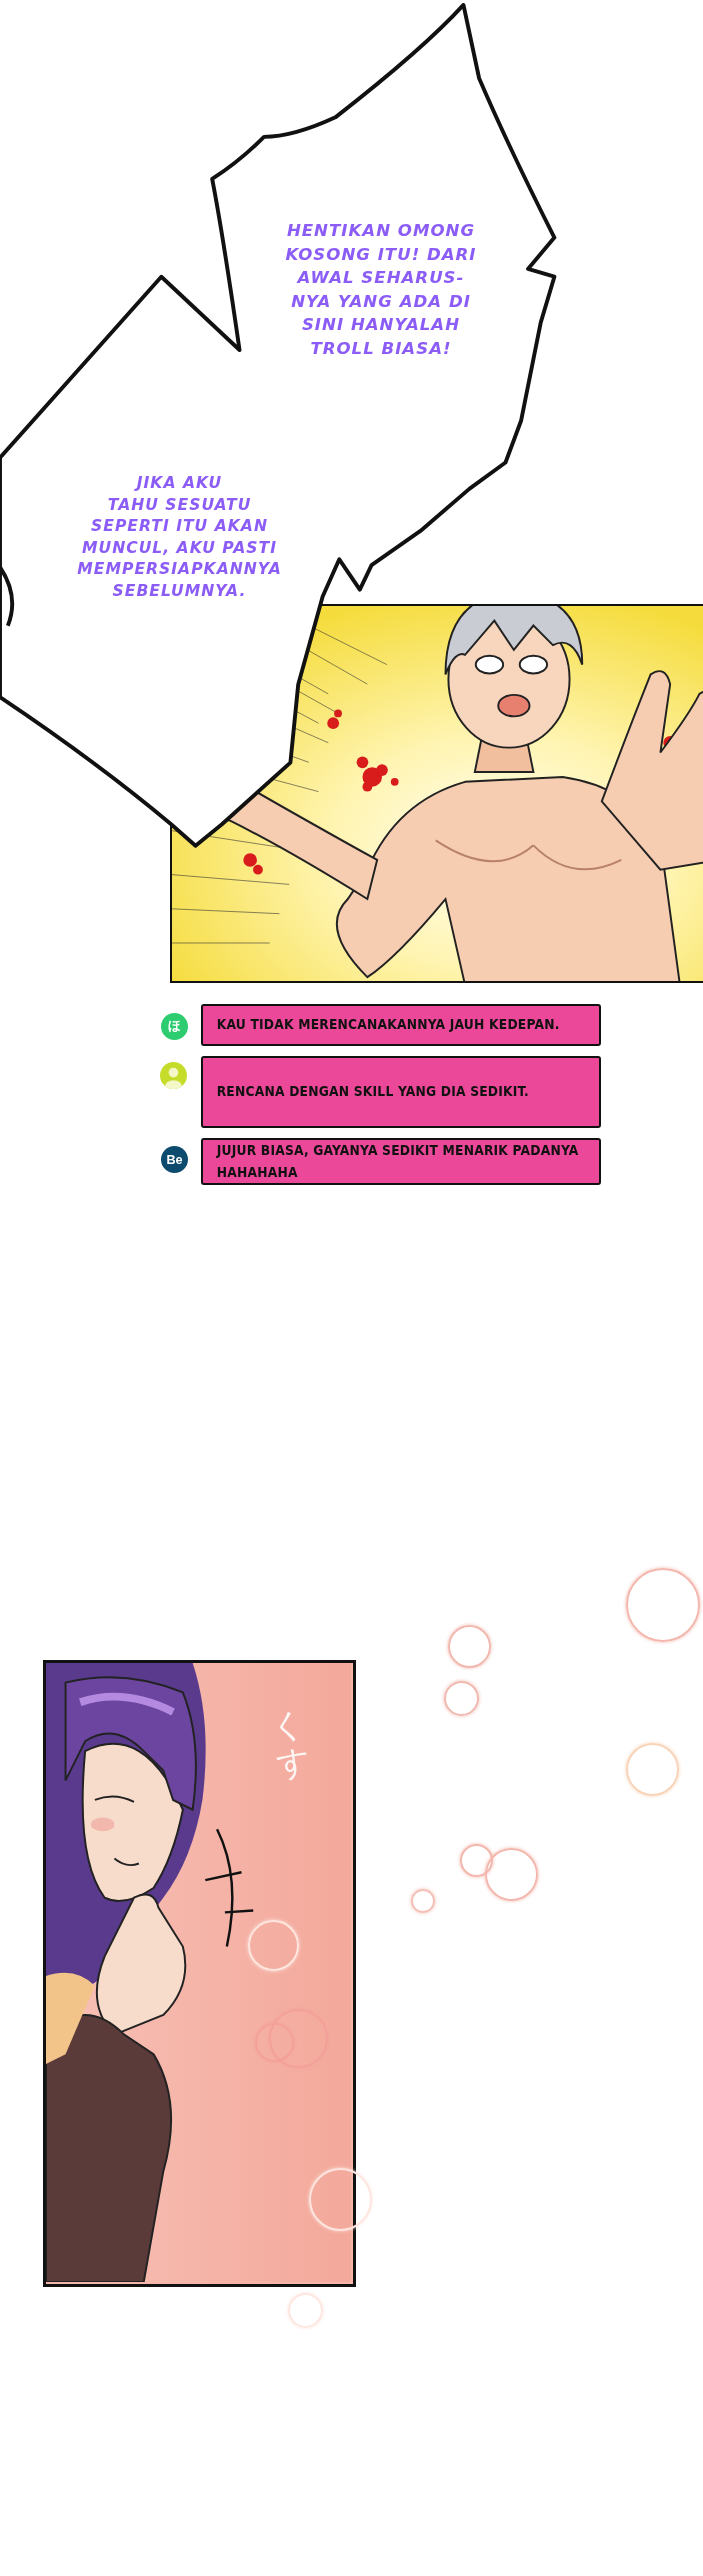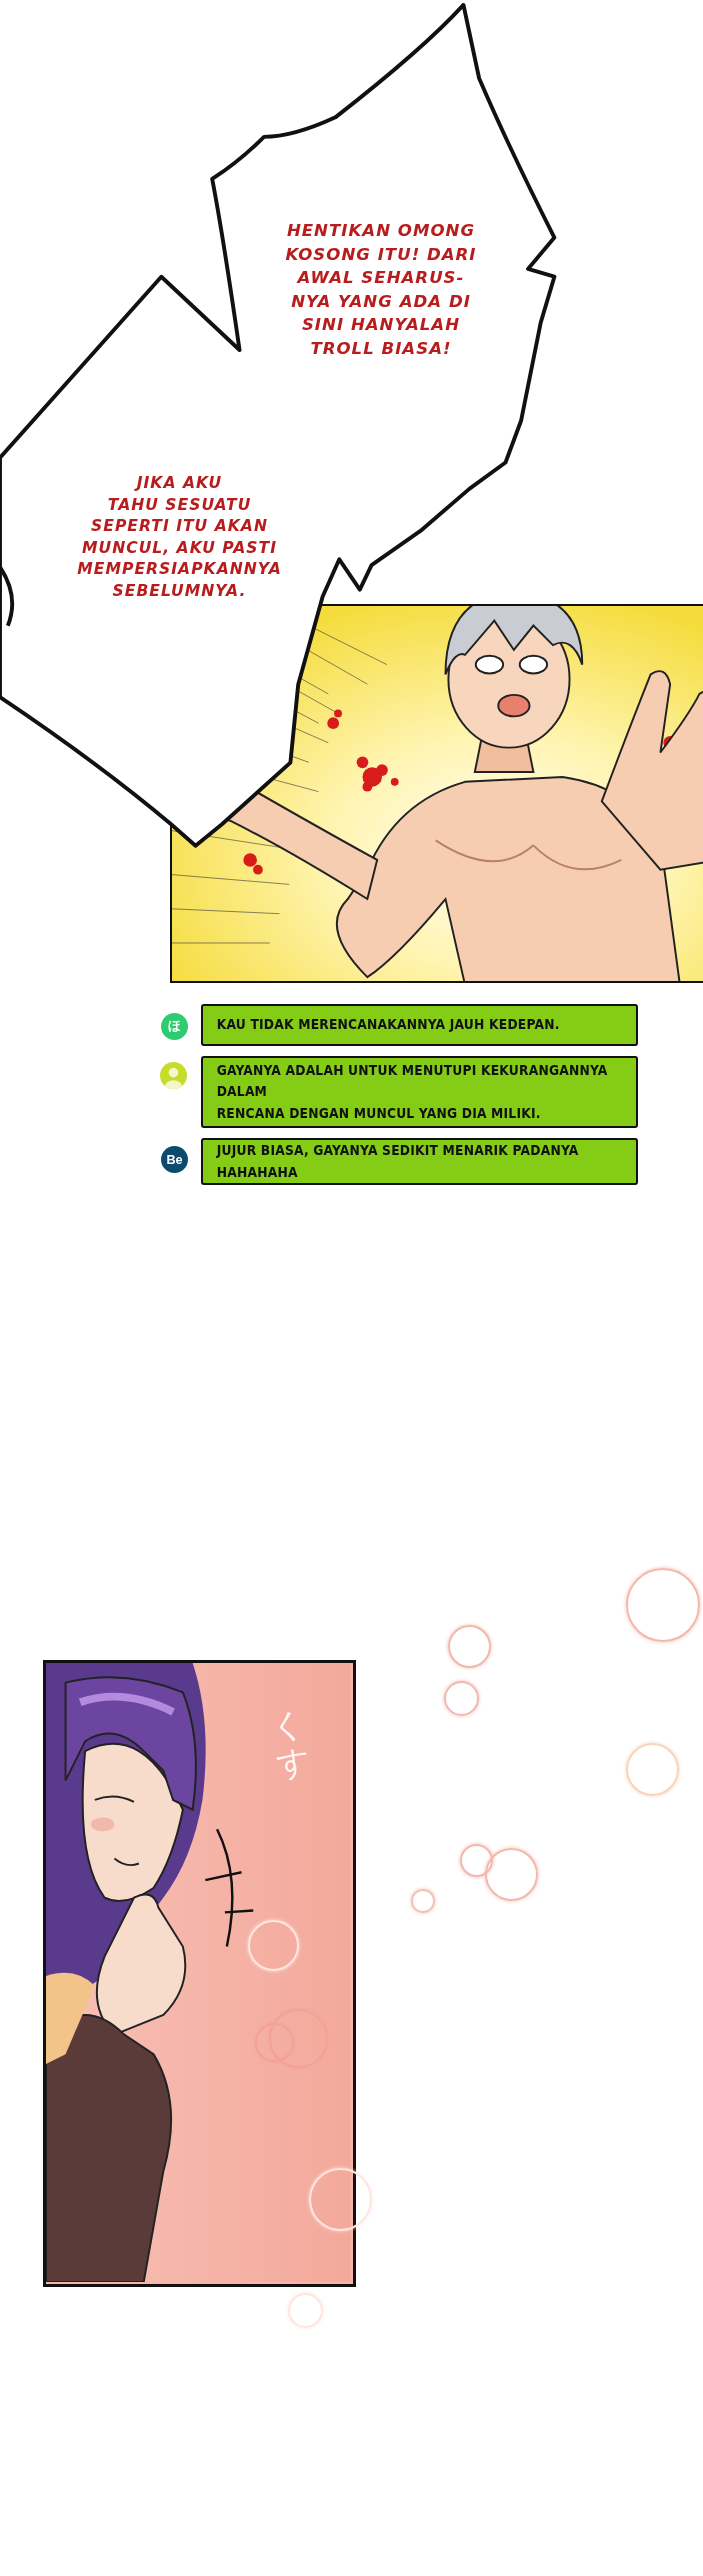--- a/index.html
+++ b/index.html
@@ -1,26 +1,26 @@
 <!DOCTYPE html>
 <html><head>
 <meta charset="utf-8">
 <style>
   html, body { margin:0; padding:0; background:#ffffff; }
   body { width:704px; height:2576px; position:relative; overflow:hidden; font-family:"DejaVu Sans", sans-serif; }
   .abs { position:absolute; }
   svg.layer { position:absolute; left:0; top:0; }
   .bubble-text {
     position:absolute; text-align:center; font-family:"DejaVu Sans", sans-serif;
-    font-weight:bold; font-style:italic; color:#b91c1c; letter-spacing:1px;
+    font-weight:bold; font-style:italic; color:#8b5cf6; letter-spacing:1px;
     text-transform:uppercase; line-height:23.5px; font-size:16.6px;
   }
   .bubble-text span { display:block; }
   .chat-box {
-    position:absolute; left:201px; width:437px; background:#84cc16; border:2.4px solid #111;
+    position:absolute; left:201px; width:400px; background:#ec4899; border:2.4px solid #111;
     border-radius:2.9px; box-sizing:border-box; display:flex; align-items:center;
     padding:0 11.7px 0 13.7px;
     font-family:"DejaVu Sans Condensed","DejaVu Sans", sans-serif; font-weight:bold;
     font-size:13.7px; color:#111; line-height:21.5px; letter-spacing:0.2px;
   }
   .chat-avatar {
     position:absolute; width:27px; height:27px; border-radius:50%;
     display:flex; align-items:center; justify-content:center;
     color:#fff; font-weight:bold; font-size:12.7px; font-family:"Liberation Sans", sans-serif;
   }
@@ -121,22 +121,21 @@
 </div>
 
 <div class="chat-avatar" style="left:160px; top:1062px; background:#c6dc2a; overflow:hidden;">
   <svg width="27" height="27" viewBox="0 0 28 28">
       <circle cx="14" cy="11" r="5" fill="#f4f7c8"></circle>
       <ellipse cx="14" cy="26" rx="9" ry="7" fill="#f4f7c8"></ellipse>
     </svg>
 </div>
 <div class="chat-box" style="top:1056px; height:72px;">
   <div>
-    <div>GAYANYA ADALAH UNTUK MENUTUPI KEKURANGANNYA DALAM</div>
-    <div>RENCANA DENGAN MUNCUL YANG DIA MILIKI.</div>
+    <div>RENCANA DENGAN SKILL YANG DIA SEDIKIT.</div>
   </div>
 </div>
 
 <div class="chat-avatar" style="left:161px; top:1146px; background:#0c4a6e;">Be</div>
 <div class="chat-box" style="top:1138px; height:47px;">
   <span>JUJUR BIASA, GAYANYA SEDIKIT MENARIK PADANYA HAHAHAHA</span>
 </div>
 
 <div class="abs" style="left:43px; top:1660px; width:313px; height:627px; border:3.9px solid #111; box-sizing:border-box; overflow:hidden; background:#f5b5a8;">
   <svg width="305" height="619" viewBox="0 0 312 633">

